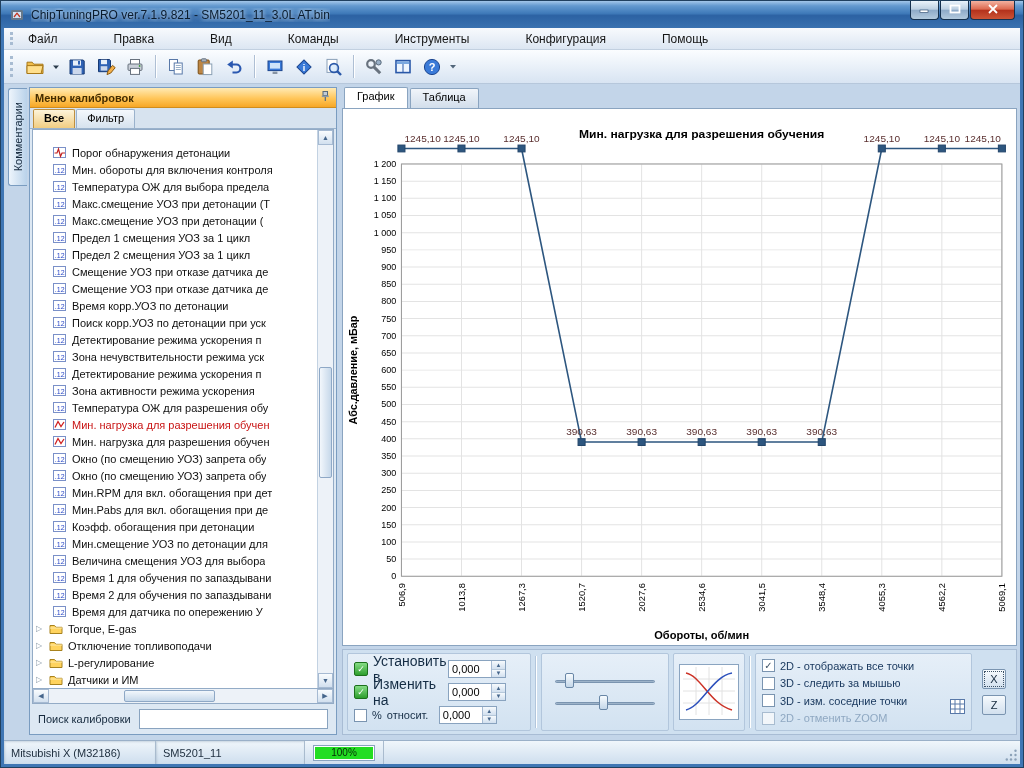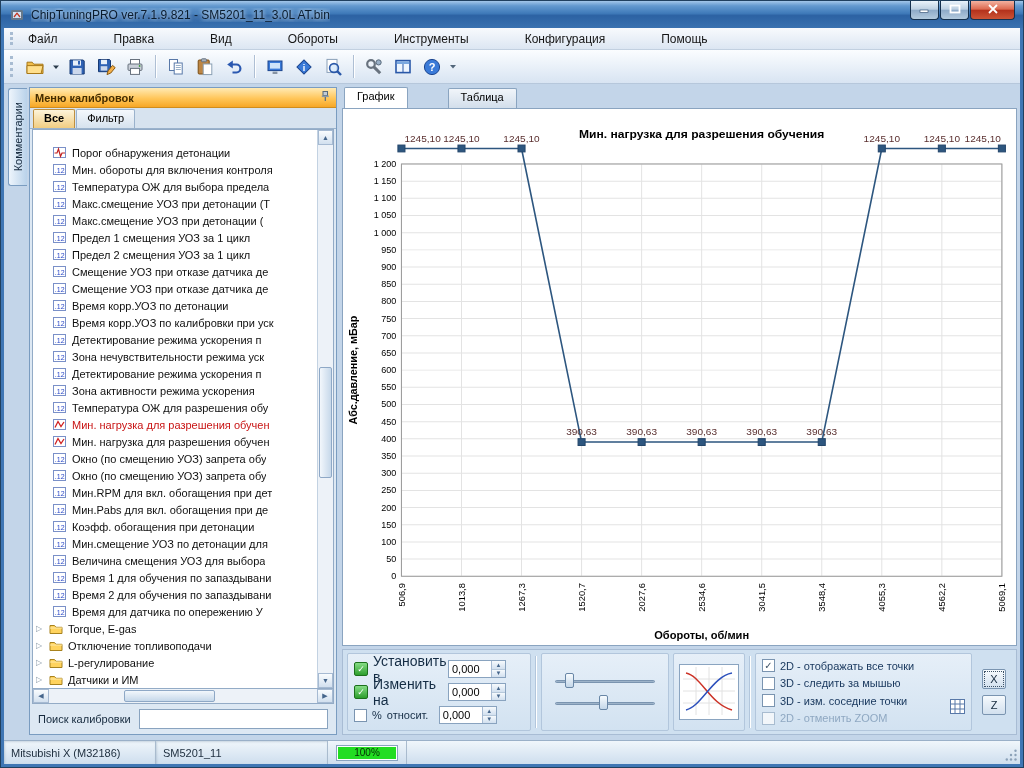--- a/index.html
+++ b/index.html
@@ -62,21 +62,21 @@
 .hs-btn{width:16px;flex:none;display:flex;align-items:center;justify-content:center;font-size:7px;color:#46668c;
  background:linear-gradient(#f9fcfe,#d2e0ef);border:1px solid #a6bad2;}
 .hs-track{flex:1;position:relative;}
 .hs-thumb{position:absolute;top:1px;bottom:1px;left:28%;width:34%;border:1px solid #8ea8c6;border-radius:2px;
  background:linear-gradient(#f2f7fc,#c6d8ea);}
 .search-row{height:30px;flex:none;display:flex;align-items:center;gap:8px;padding:0 8px;background:#dde8f3;}
 .search-row label{font-size:11px;color:#15293d;}
 .search-input{flex:1;height:20px;border:1px solid #89a3bf;background:#fff;padding:0 4px;font-size:11px;font-family:inherit;}
 
 .right-panel{flex:1;display:flex;flex-direction:column;margin-left:5px;min-width:0;min-height:0;}
-.view-tabs{height:21px;flex:none;display:flex;align-items:flex-end;padding-left:2px;gap:38px;}
+.view-tabs{height:21px;flex:none;display:flex;align-items:flex-end;padding-left:2px;}
 .view-tab{height:20px;padding:2px 12px 0;margin-right:2px;font-size:11px;border:1px solid #8aa4c0;border-bottom:none;
  border-radius:2px 2px 0 0;background:linear-gradient(#f1f5fa,#d2deeb);}
 .view-tab.active{background:#fff;height:21px;position:relative;z-index:2;}
 .chart-box{flex:1;min-height:0;background:#fff;border:1px solid #8aa4c0;}
 .chart-box svg{width:100%;height:100%;display:block;}
 
 .controls{height:86px;flex:none;margin-top:3px;display:flex;gap:4px;align-items:stretch;
  background:#cfe0f0;border:1px solid #a8bcd4;padding:3px 4px;}
 .grp{background:linear-gradient(#e6eff8,#d2e2f1);border:1px solid #b2c6dc;border-radius:2px;
  padding:4px 6px;display:flex;flex-direction:column;justify-content:center;gap:4px;}
@@ -110,21 +110,21 @@
 .sq-btn{width:24px;height:20px;border:1px solid #7a94b0;border-radius:2px;font-size:11px;color:#14293d;
  display:flex;align-items:center;justify-content:center;background:linear-gradient(#f6fafd,#d2e0ee);}
 .sq-btn.focus{outline:1px dotted #3c5166;outline-offset:-3px;}
 .ctl-sep{width:2px;border-left:1px solid #b2c6dc;border-right:1px solid #fff;margin:3px 0;}
 
 .statusbar{height:24px;flex:none;display:flex;align-items:stretch;font-size:11px;color:#1c2c3c;
  background:linear-gradient(#f0f6fb,#cedeee);border-top:1px solid #9ab0c8;}
 .sb-seg{display:flex;align-items:center;padding:0 7px;border-right:1px solid #a9bbce;
  box-shadow:inset 1px 1px 2px rgba(110,135,160,.30);white-space:nowrap;overflow:hidden;}
 .sb-seg.s1{width:152px;flex:none;}
-.sb-seg.s2{width:172px;flex:none;}
+.sb-seg.s2{width:149px;flex:none;}
 .sb-progress-wrap{display:flex;align-items:center;padding:2px 8px;border-right:1px solid #a9bbce;justify-content:center;}
 .sb-progress{width:62px;height:16px;border:1px solid #89a3bf;background:#fff;padding:1px;}
 .sb-fill{width:100%;height:100%;background:#22dd22;display:flex;align-items:center;justify-content:center;
  font-size:10px;color:#062c06;}
 .sb-fill span{transform:translateY(-0.5px);}
 .sb-filler{flex:1;}
 .sb-grip{width:18px;display:flex;align-items:flex-end;justify-content:flex-end;padding:2px;}
 </style>
 </head>
 <body>
@@ -160,21 +160,21 @@
   </div>
 
   <div class="client">
 
     <div class="menubar">
       <span class="drag-handle"></span>
       <span id="menubar" style="display:flex;gap:40px;">
           <div class="menu-item">Файл</div>
           <div class="menu-item">Правка</div>
           <div class="menu-item">Вид</div>
-          <div class="menu-item">Обороты</div>
+          <div class="menu-item">Команды</div>
           <div class="menu-item">Инструменты</div>
           <div class="menu-item">Конфигурация</div>
           <div class="menu-item">Помощь</div>
         </span>
     </div>
 
     <div class="toolbar">
       <span class="drag-handle"></span>
       <span id="toolbar" style="display:flex;align-items:center;gap:1px;">
           <span class="tb-btn">
@@ -439,21 +439,21 @@
                 <span class="lbl">Время корр.УОЗ по детонации</span>
               </div>
               <div class="tree-row">
                 <span class="indent"></span>
                 <span class="ticon">
                   <svg width="14" height="13">
                     <rect x="0.5" y="1.5" width="12" height="10" fill="#fff" stroke="#7a90c8"></rect>
                     <text x="6.7" y="9.6" text-anchor="middle" font-size="7" fill="#2a48c8">.12</text>
                   </svg>
                 </span>
-                <span class="lbl">Время корр.УОЗ по калибровки при уск</span>
+                <span class="lbl">Поиск корр.УОЗ по детонации при уск</span>
               </div>
               <div class="tree-row">
                 <span class="indent"></span>
                 <span class="ticon">
                   <svg width="14" height="13">
                     <rect x="0.5" y="1.5" width="12" height="10" fill="#fff" stroke="#7a90c8"></rect>
                     <text x="6.7" y="9.6" text-anchor="middle" font-size="7" fill="#2a48c8">.12</text>
                   </svg>
                 </span>
                 <span class="lbl">Детектирование режима ускорения п</span>

